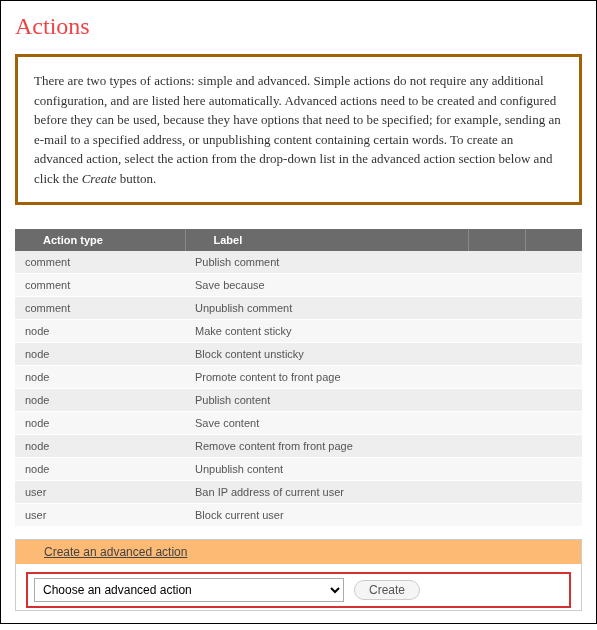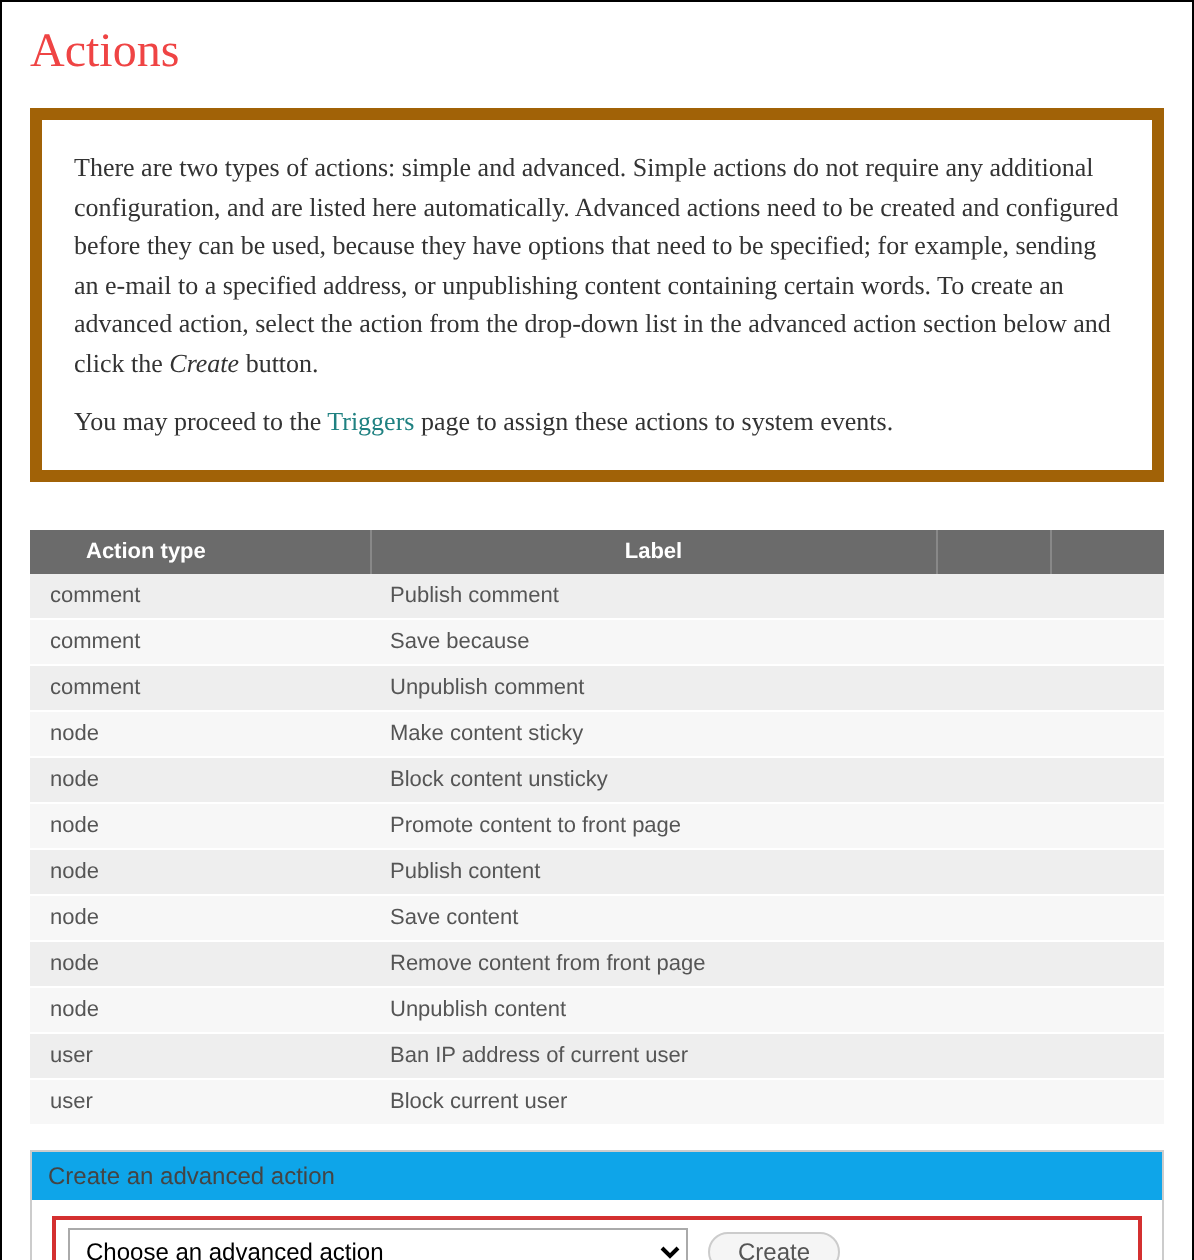--- a/index.html
+++ b/index.html
@@ -19,21 +19,21 @@
       padding: 12px 14px;
     }
     h1 {
       font-family: Georgia, serif;
       font-weight: normal;
       font-size: 24px;
       color: #ef4444;
       margin-bottom: 14px;
     }
     .info-box {
-      border: 6px solid #a16207;
+      border: 3px solid #a16207;
       padding: 14px 16px;
       margin-bottom: 24px;
       font-family: Georgia, serif;
       font-size: 13px;
       line-height: 1.5;
       color: #333;
     }
     .info-box p {
       margin-bottom: 10px;
     }
@@ -75,33 +75,34 @@
     }
     tbody tr:nth-child(even) {
       background: #f7f7f7;
     }
     tbody td {
       padding: 5px 10px;
       color: #555;
       border-bottom: 1px solid #fff;
     }
     .col-type { width: 170px; }
-    .col-label { width: auto; text-align: center; }
+    .col-label { width: auto; }
     .col-act1 { width: 30px; }
     .col-act2 { width: 30px; }
     .advanced-box {
       border: 1px solid #ccc;
       margin-top: 12px;
     }
     .advanced-header {
-      background: #0ea5e9;
-      padding: 5px 8px;
+      background: #fdba74;
+      padding: 5px 28px;
       font-family: Arial, Helvetica, sans-serif;
       font-size: 12px;
       color: #444;
+      text-decoration: underline;
     }
     .advanced-body {
       padding: 8px 10px 2px 10px;
     }
     .highlight-wrap {
       border: 2px solid #d43030;
       padding: 4px 6px;
       display: flex;
       align-items: center;
       gap: 10px;
@@ -127,23 +128,20 @@
   </style>
 </head>
 <body>
 
 <div class="container">
   <h1>Actions</h1>
 
   <div class="info-box">
     <p>
       <span>There are two types of actions: simple and advanced. Simple actions do not require any additional configuration, and are listed here automatically. Advanced actions need to be created and configured before they can be used, because they have options that need to be specified; for example, sending an e-mail to a specified address, or unpublishing content containing certain words. To create an advanced action, select the action from the drop-down list in the advanced action section below and click the </span><em>Create</em><span> button.</span>
-    </p>
-    <p>
-      <span>You may proceed to the </span><a href="#">Triggers</a><span> page to assign these actions to system events.</span>
     </p>
   </div>
 
 
   <table>
     <thead>
       <tr>
         <th class="col-type">Action type</th>
         <th class="col-label">Label</th>
         <th class="col-act1"></th>

